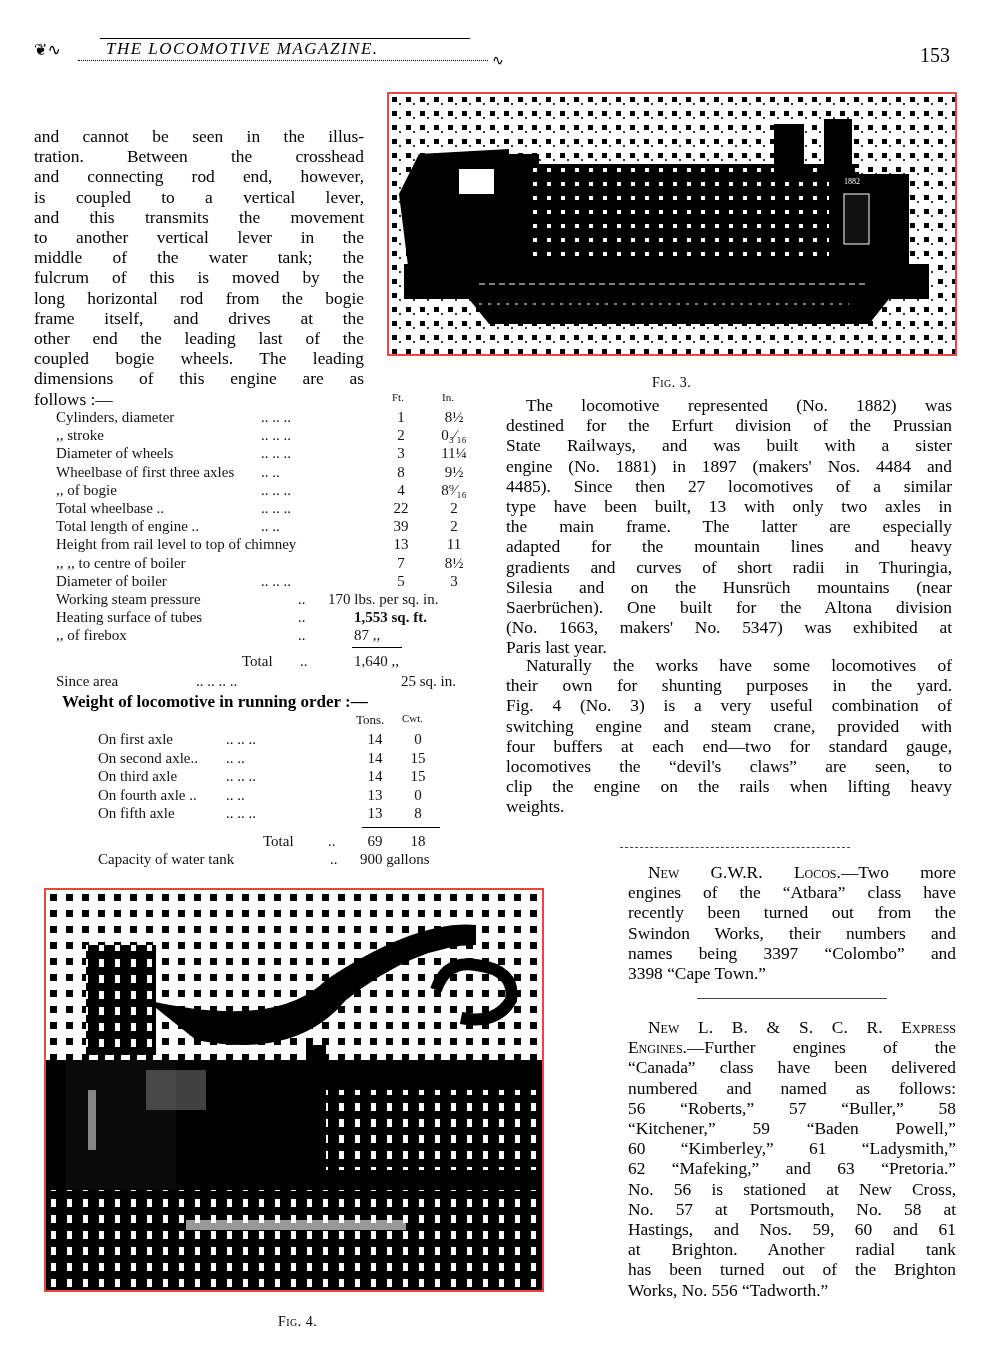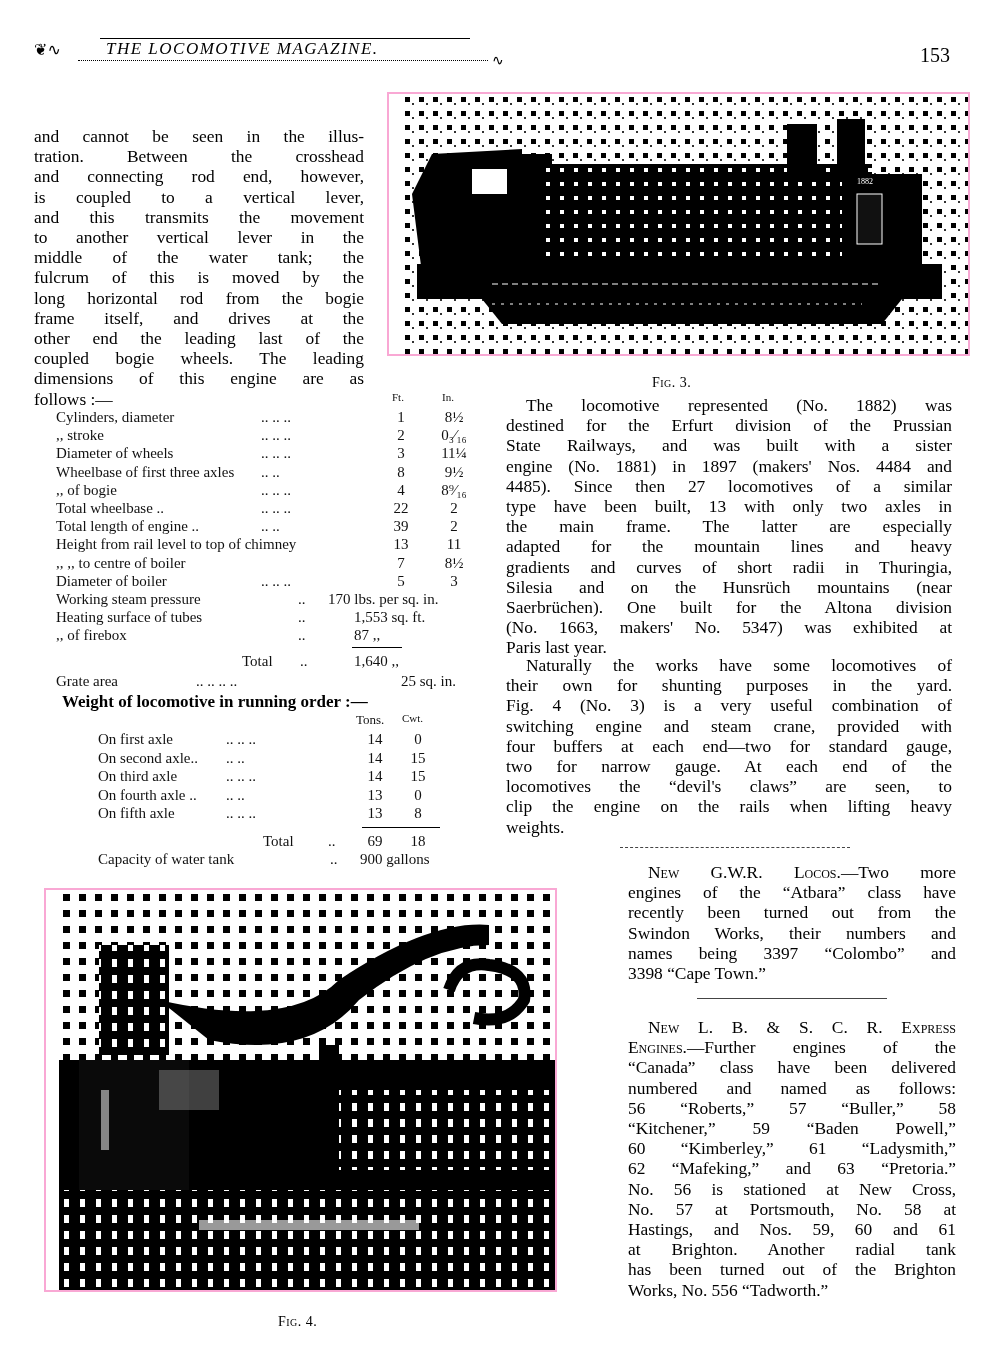--- a/index.html
+++ b/index.html
@@ -28,21 +28,21 @@
 
   
   .spec { font-family: "Liberation Serif", serif; font-size: 15px; color: #111; }
   .spec-row { position: absolute; left: 0; height: 18px; line-height: 18px; white-space: nowrap; }
   .spec-label { position: absolute; left: 0; }
   .spec-dots { position: absolute; }
   .spec-ft { position: absolute; width: 30px; text-align: center; }
   .spec-in { position: absolute; width: 40px; text-align: center; }
 
   
-  .photo { border: 2px solid #f9a8d4; overflow: hidden; background: #fff; padding-left: 13px; }
+  .photo { border: 2px solid #ef4444; overflow: hidden; background: #fff; }
   .fig-cap { font-family: "Liberation Serif", serif; font-size: 14px; font-variant: small-caps; letter-spacing: 0.5px; }
 </style>
 </head>
 <body>
 
 <div class="abs hdr">
   <span class="hdr-orn">❦∿</span>
   <div class="hdr-rule-top"></div>
   <span class="hdr-title">THE LOCOMOTIVE MAGAZINE.</span>
   <div class="hdr-rule"></div>
@@ -129,35 +129,35 @@
       <span class="spec-in" style="left: 378px;">3</span>
     </div>
     <div class="spec-row" style="top: 199px; width: 420px;">
       <span class="spec-label">Working steam pressure</span>
       <span class="spec-dots" style="left: 242px;">..</span>
       <span class="spec-dots" style="left: 272px;">170 lbs. per sq. in.</span>
     </div>
     <div class="spec-row" style="top: 217.2px; width: 420px;">
       <span class="spec-label">Heating surface of tubes</span>
       <span class="spec-dots" style="left: 242px;">..</span>
-      <span class="spec-dots" style="left: 298px;">1,553 sq. ft.</span>
+      <span class="spec-dots" style="left: 298px; font-weight: bold;">1,553 sq. ft.</span>
     </div>
     <div class="spec-row" style="top: 235.4px; width: 420px;">
       <span class="spec-label">,,          of firebox</span>
       <span class="spec-dots" style="left: 242px;">..</span>
       <span class="spec-dots" style="left: 298px;">87   ,,</span>
     </div>
     <div class="abs" style="left: 296px; width: 50px; height: 1px; border-top: 1px solid rgb(0, 0, 0); top: 255.6px;"></div>
     <div class="spec-row" style="top: 260.6px; width: 420px;">
       <span class="spec-dots" style="left: 186px;">Total</span>
       <span class="spec-dots" style="left: 244px;">..</span>
       <span class="spec-dots" style="left: 298px;">1,640   ,,</span>
     </div>
     <div class="spec-row" style="top: 280.8px; width: 420px;">
-      <span class="spec-label">Grate area</span>
+      <span class="spec-label">Since area</span>
       <span class="spec-dots" style="left: 140px;">..        ..        ..        ..</span>
       <span class="spec-dots" style="left: 345px;">25 sq. in.</span>
     </div>
   </div>
 
 <div class="abs" style="left:62px; top:692px; font-family:'Liberation Serif',serif; font-size:17px; font-weight:bold; white-space:nowrap;">Weight of locomotive in running order :—</div>
 
 <div class="abs spec" style="left:98px; top:712px; width:370px; height:160px;" id="wtable">
   <span class="abs" style="left:258px;top:0;font-size:13px;">Tons.</span>
   <span class="abs" style="left:304px;top:0;font-size:11px;">Cwt.</span>
@@ -254,21 +254,20 @@
     <span class="ln">Saerbrüchen).  One built for the Altona division</span>
     <span class="ln">(No. 1663, makers' No. 5347) was exhibited at</span>
     <span class="ln last">Paris last year.</span>
   </div>
 <div class="abs para" style="left:506px; top:655px; width:446px;" id="rpara2">
     <span class="ln" style="text-indent: 20px;">Naturally the works have some locomotives of</span>
     <span class="ln">their own for shunting purposes in the yard.</span>
     <span class="ln">Fig. 4 (No. 3) is a very useful combination of</span>
     <span class="ln">switching engine and steam crane, provided with</span>
     <span class="ln">four buffers at each end—two for standard gauge,</span>
-    <span class="ln">two for narrow gauge.  At each end of the</span>
     <span class="ln">locomotives the “devil's claws” are seen, to</span>
     <span class="ln">clip the engine on the rails when lifting heavy</span>
     <span class="ln last">weights.</span>
   </div>
 
 <div class="abs" style="left:620px; top:847px; width:230px; height:2px; border-top:1px dashed #444;"></div>
 
 <div class="abs para" style="left:628px; top:862px; width:328px;" id="gwr">
     <span class="ln" style="padding-left: 20px;"><span class="sc">New G.W.R. Locos.</span><span>—Two more</span></span>
     <span class="ln">engines of the “Atbara” class have</span>

